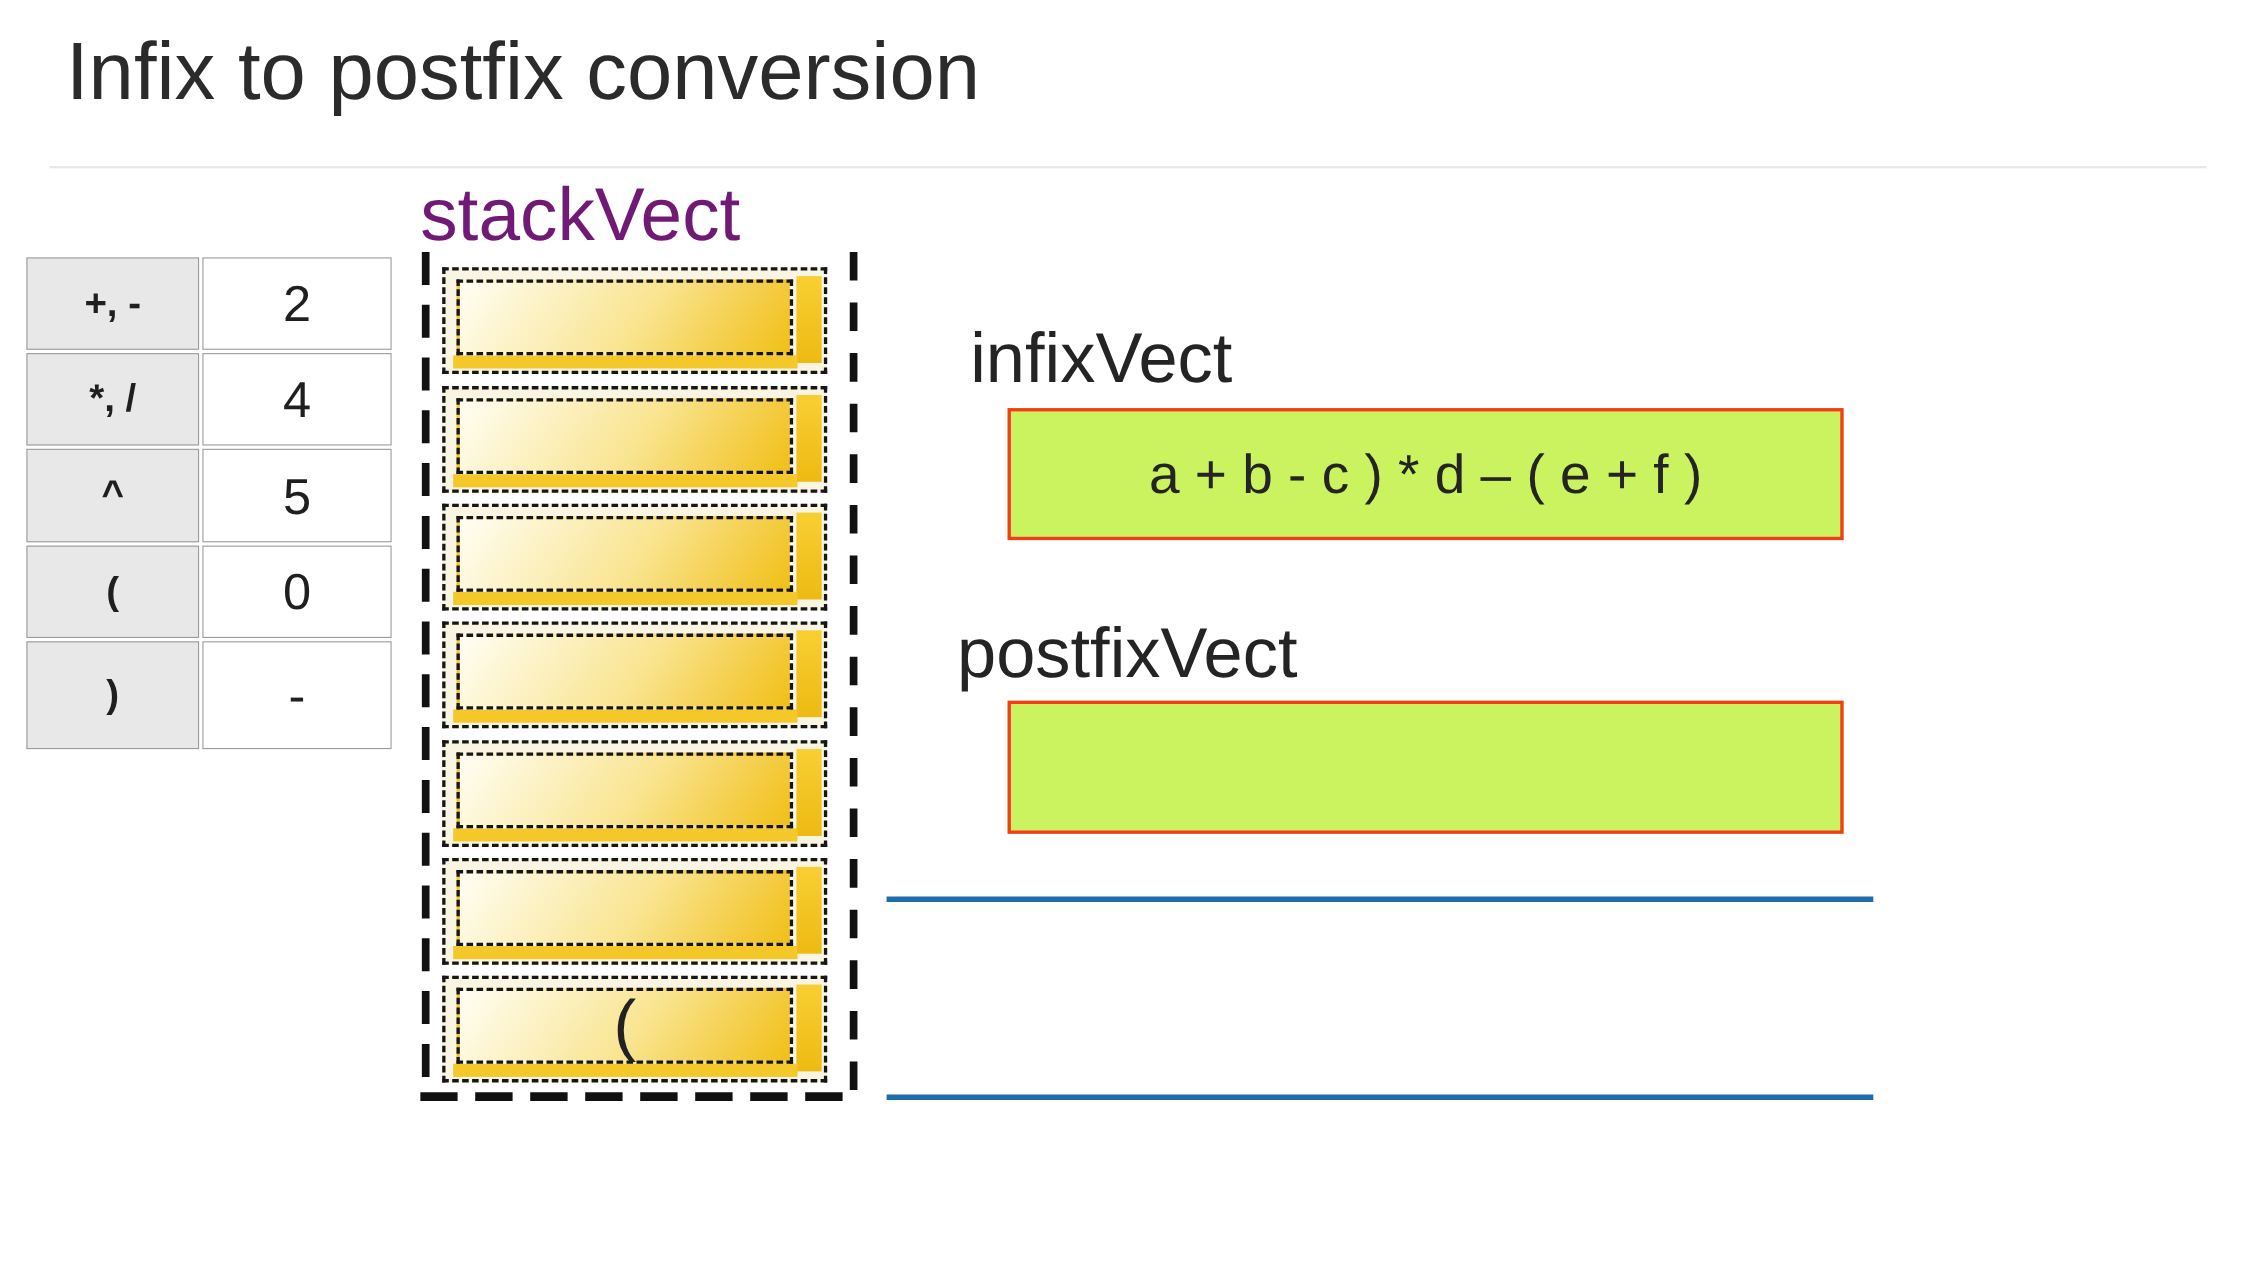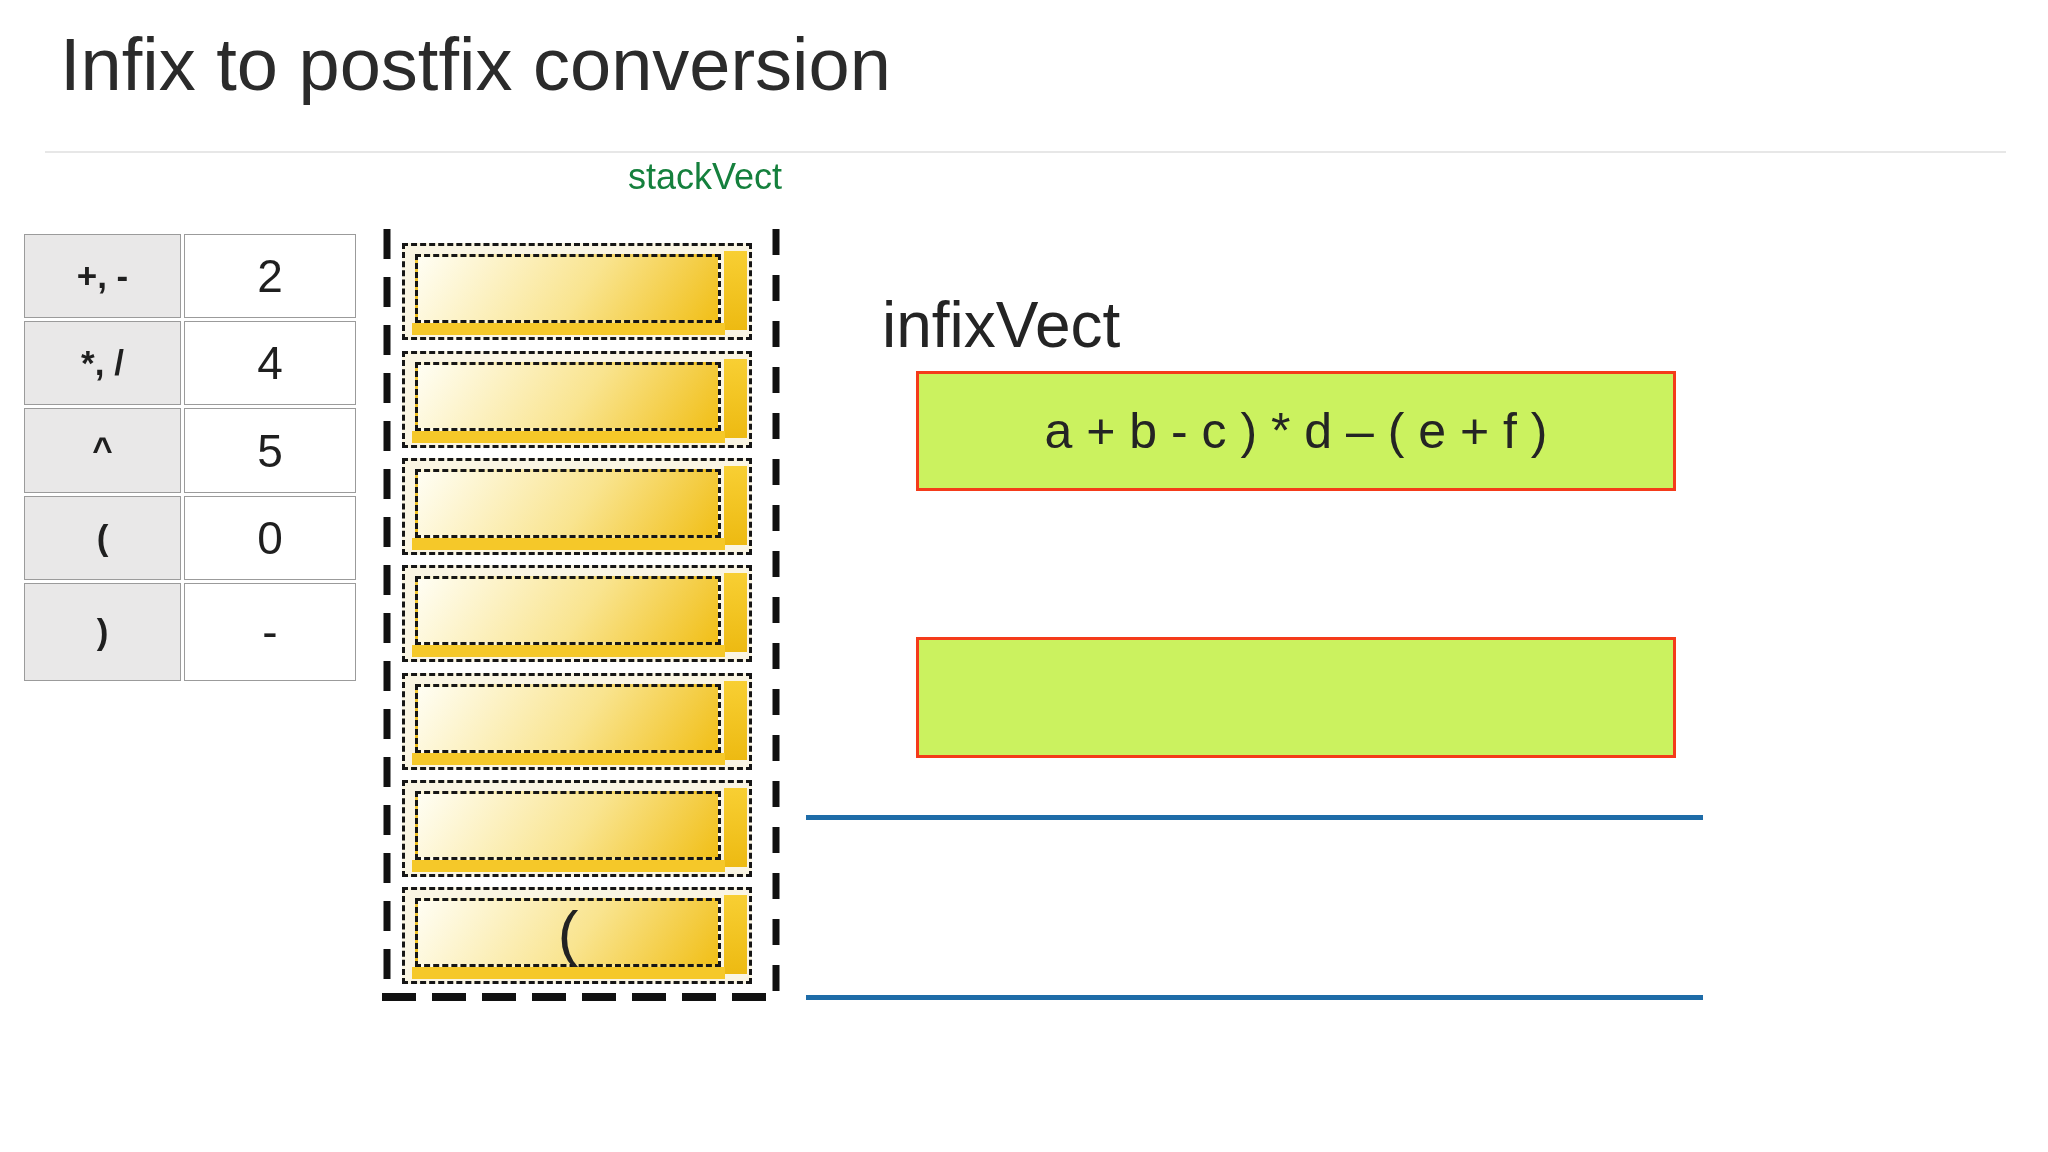--- a/index.html
+++ b/index.html
@@ -41,21 +41,21 @@
     background:#e9e8e8;font-weight:bold;font-size:35px;
     line-height:1.9;white-space:pre-line;width:153px;
   }
   .prec-table td.c-val{
     background:#ffffff;font-size:46px;font-weight:400;width:168px;
   }
 
   
   .stack-label{
     position:absolute;left:382px;top:156px;width:400px;
-    text-align:right;font-size:36px;color:#15803d;
+    text-align:left;font-size:68px;color:#701a75;
   }
   .stack{
     position:absolute;left:382px;top:227px;width:400px;height:780px;
   }
   .stack-frame{position:absolute;left:0;top:0;}
   .slot{
     position:absolute;left:20px;width:350px;height:97px;
     background:#faf5e3;
     border:3px dashed #161616;
     box-sizing:border-box;
@@ -189,20 +189,21 @@
       <div class="face"></div>
       <span class="slot-text">(</span>
     </div>
   </div>
 
   <div class="vec-label infix-label">infixVect</div>
   <div class="vec-box infix-box">
     <span>a + b - c ) * d – ( e + f )</span>
   </div>
 
+  <div class="vec-label postfix-label">postfixVect</div>
   <div class="vec-box postfix-box">
     <span></span>
   </div>
 
   <div class="blue-line line1"></div>
   <div class="blue-line line2"></div>
 
 </div>
 
 </body></html>

